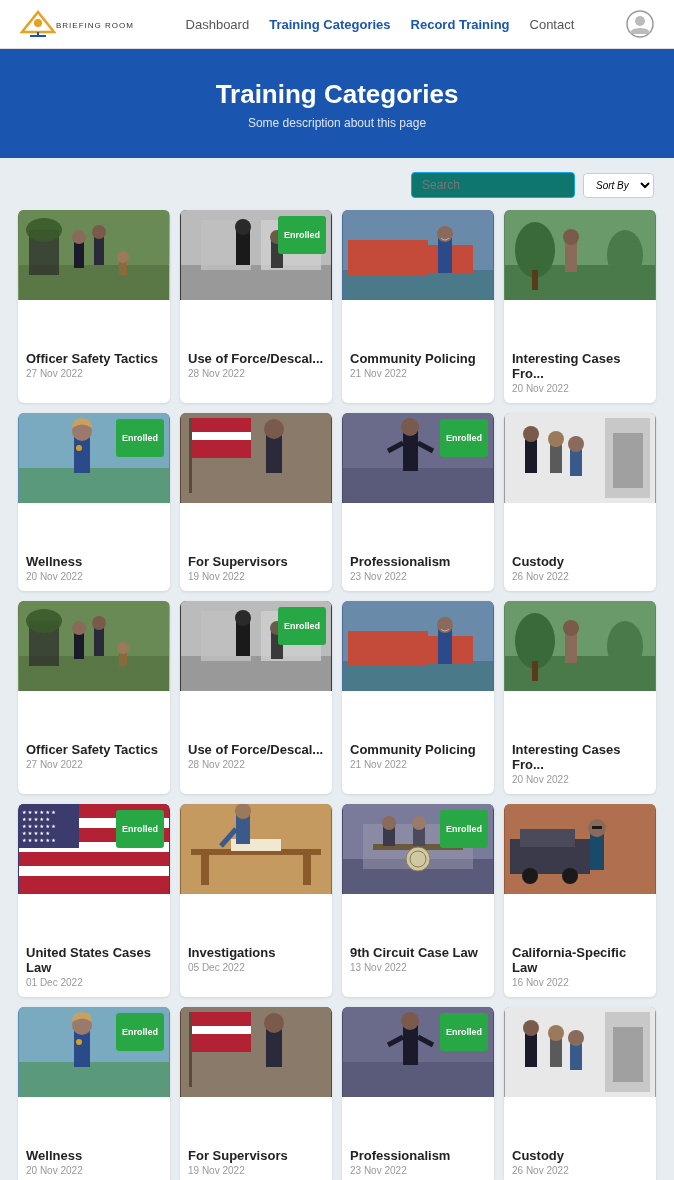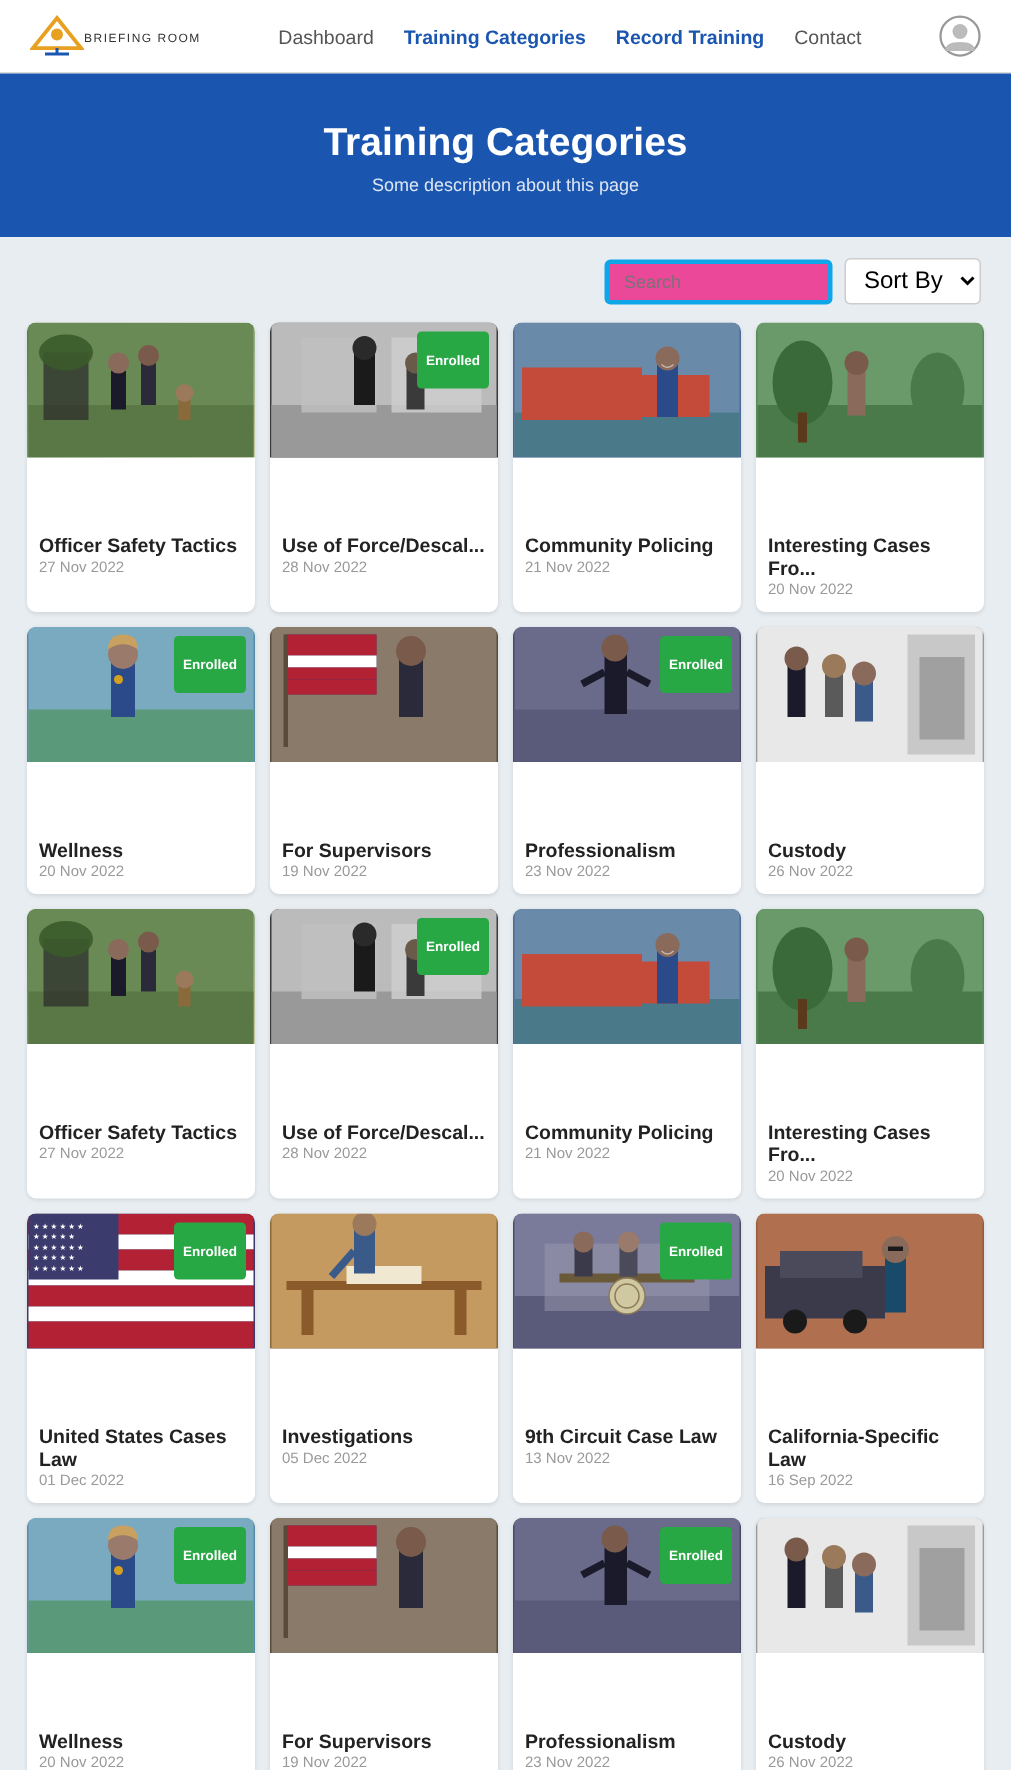--- a/index.html
+++ b/index.html
@@ -76,34 +76,35 @@
     
     .toolbar {
       display: flex;
       justify-content: flex-end;
       align-items: center;
       gap: 8px;
       padding: 14px 20px 8px;
     }
     .search-input {
       padding: 5px 10px;
-      border: 3px solid #0ea5e9;
+      border: 1px solid #0ea5e9;
       border-radius: 4px;
       font-size: 12px;
-      width: 152px;
+      width: 164px;
       outline: none;
-      background: #ec4899;
+      background: #0f766e;
     }
     .sort-select {
       padding: 5px 8px;
       border: 1px solid #ccc;
       border-radius: 4px;
-      font-size: 16px;
+      font-size: 10px;
       background: #fff;
       cursor: pointer;
+      font-style: italic;
     }
     
     .grid {
       display: grid;
       grid-template-columns: repeat(4, 1fr);
       gap: 10px;
       padding: 4px 18px 18px;
     }
     .card {
       background: #fff;
@@ -531,21 +532,21 @@
 
       <rect x="85" y="28" width="14" height="38" fill="#1a4a6a"></rect>
       <circle cx="92" cy="24" r="9" fill="#8a6a5a"></circle>
 
       <rect x="87" y="22" width="10" height="3" fill="#1a1a1a"></rect>
     </svg>
 
     </div>
     <div class="card-body">
       <div class="card-title">California-Specific Law</div>
-      <div class="card-date">16 Sep 2022</div>
+      <div class="card-date">16 Nov 2022</div>
     </div>
   </div>
     <div class="card">
     <div class="card-img-placeholder" style="background:#5a8aaa;position:relative;">
       <svg viewBox="0 0 150 90" xmlns="http://www.w3.org/2000/svg" style="position:absolute;top:0;left:0;width:100%;height:100%">
       <rect width="150" height="90" fill="#7aaac0"></rect>
       <rect y="55" width="150" height="35" fill="#5a9a7a"></rect>
 
       <rect x="55" y="22" width="16" height="38" fill="#2a4a8a"></rect>
       <circle cx="63" cy="18" r="10" fill="#9a7a6a"></circle>

